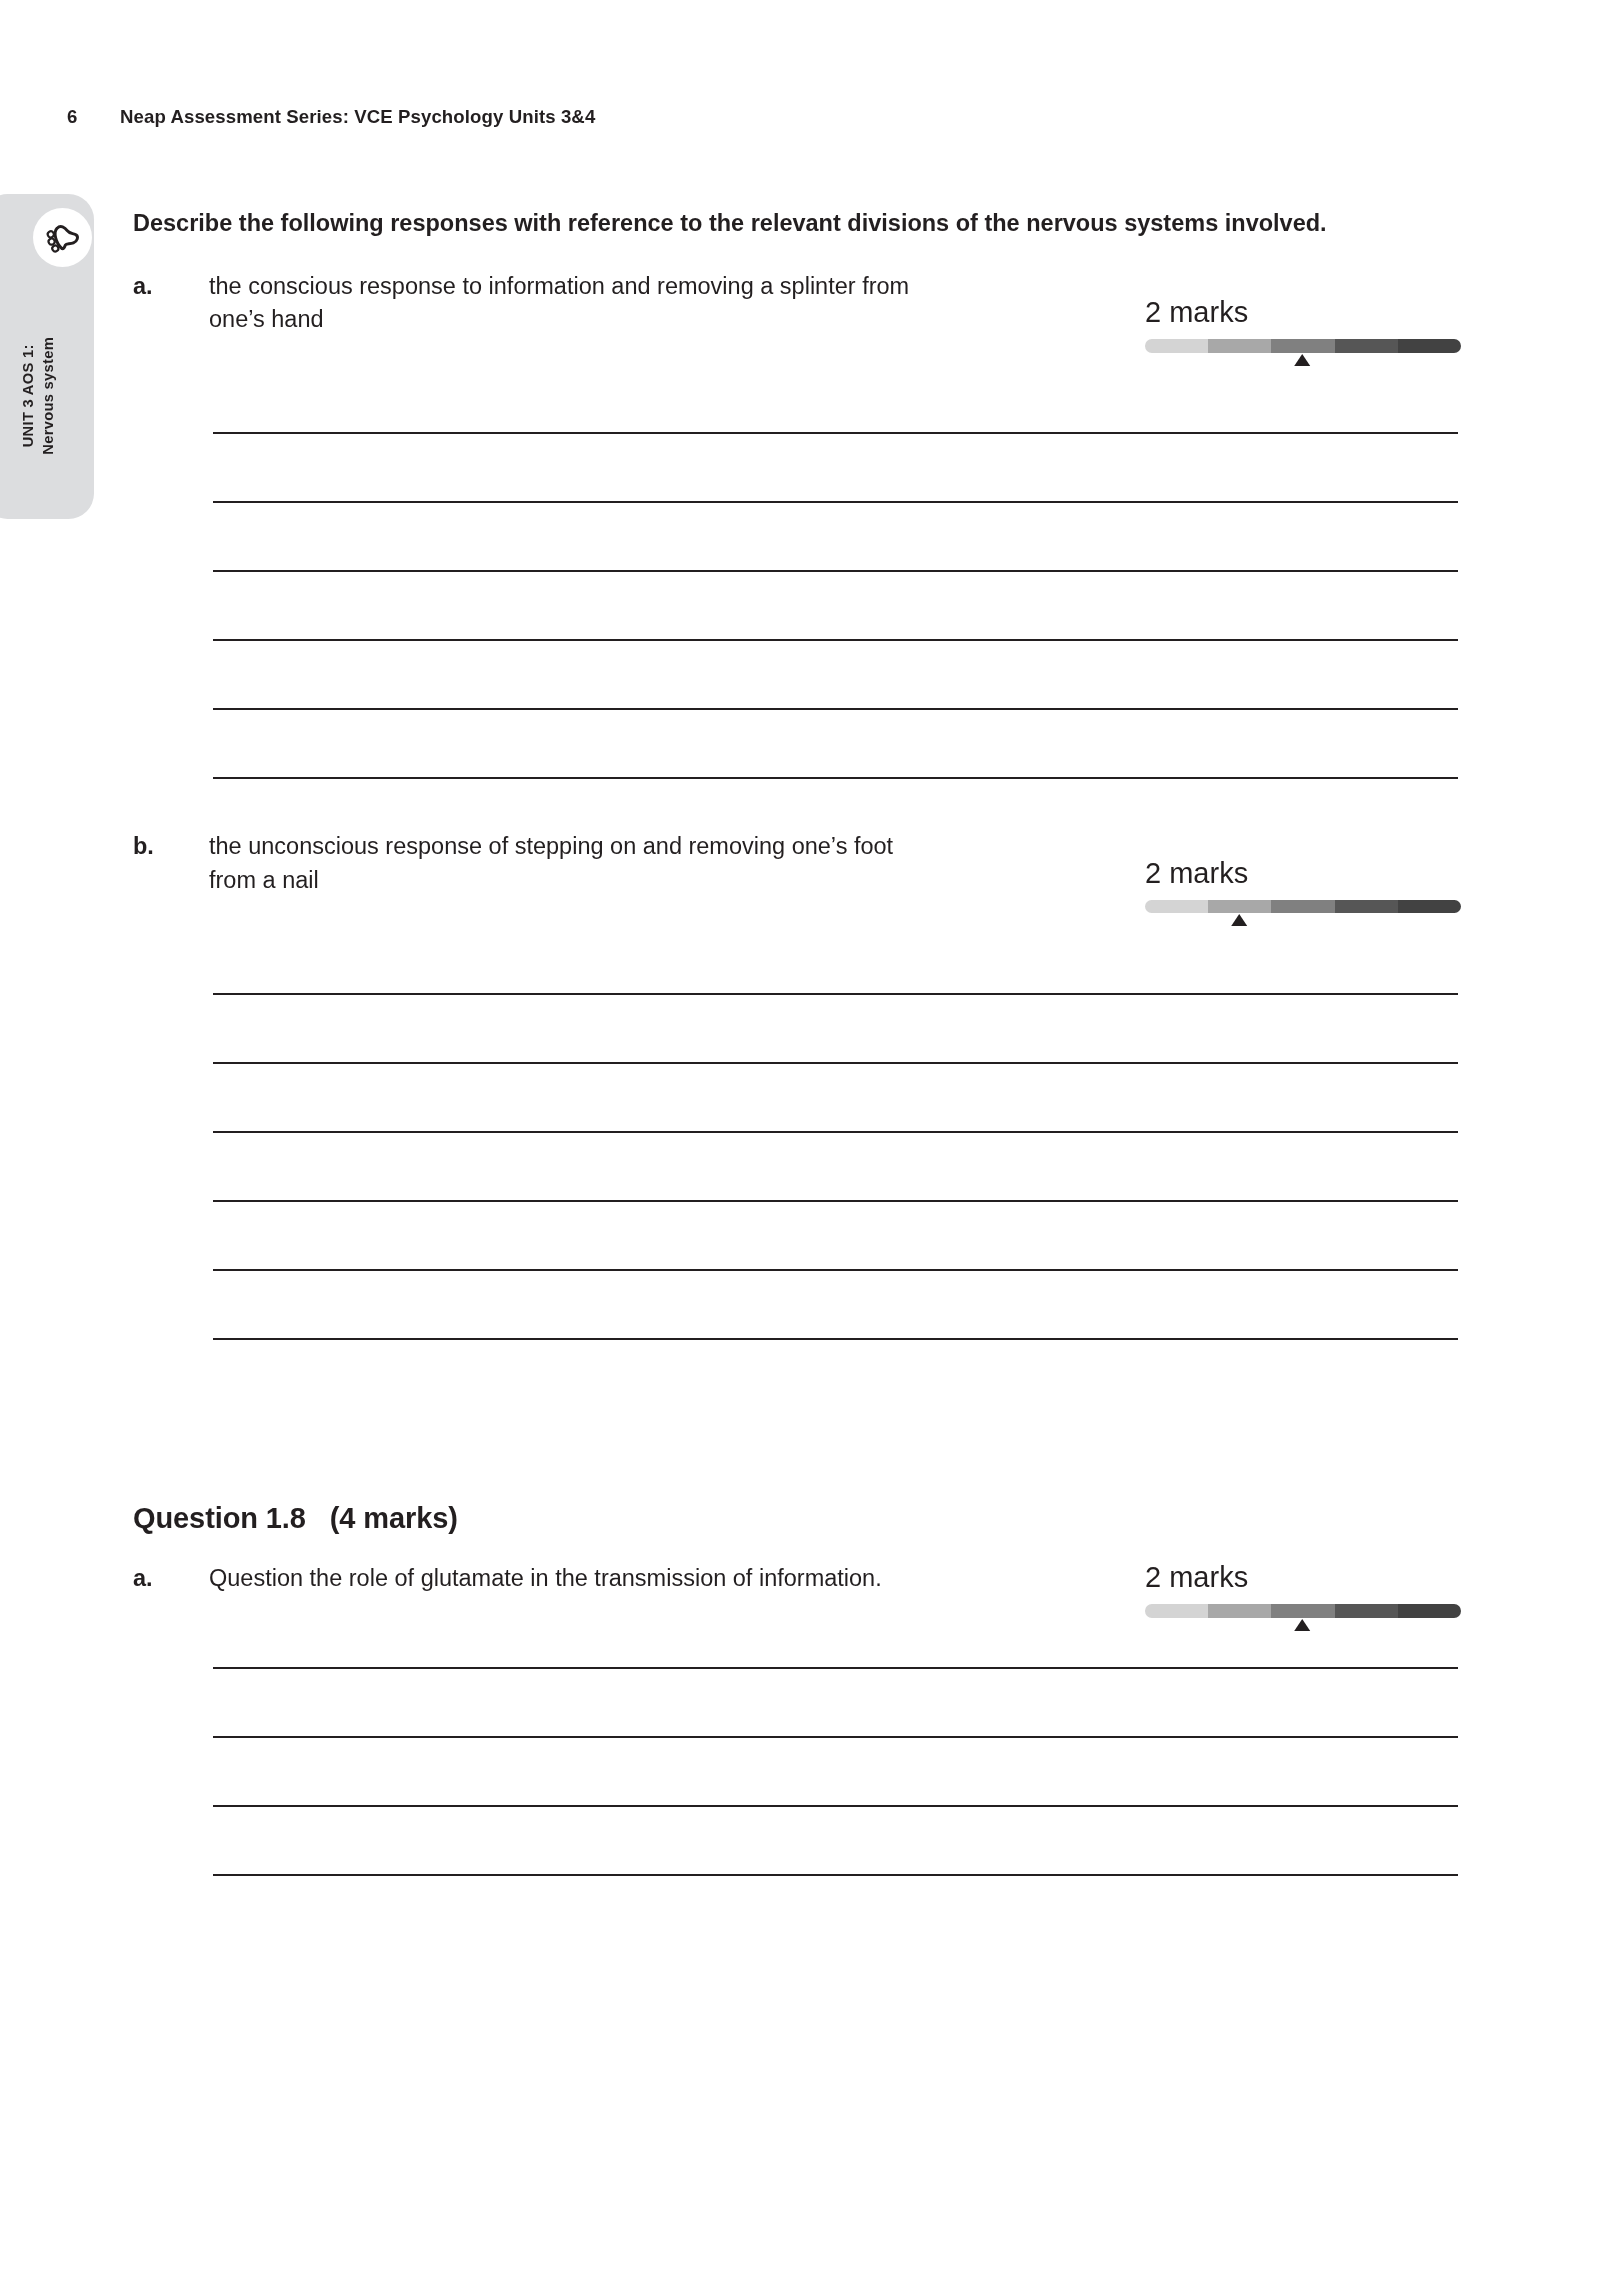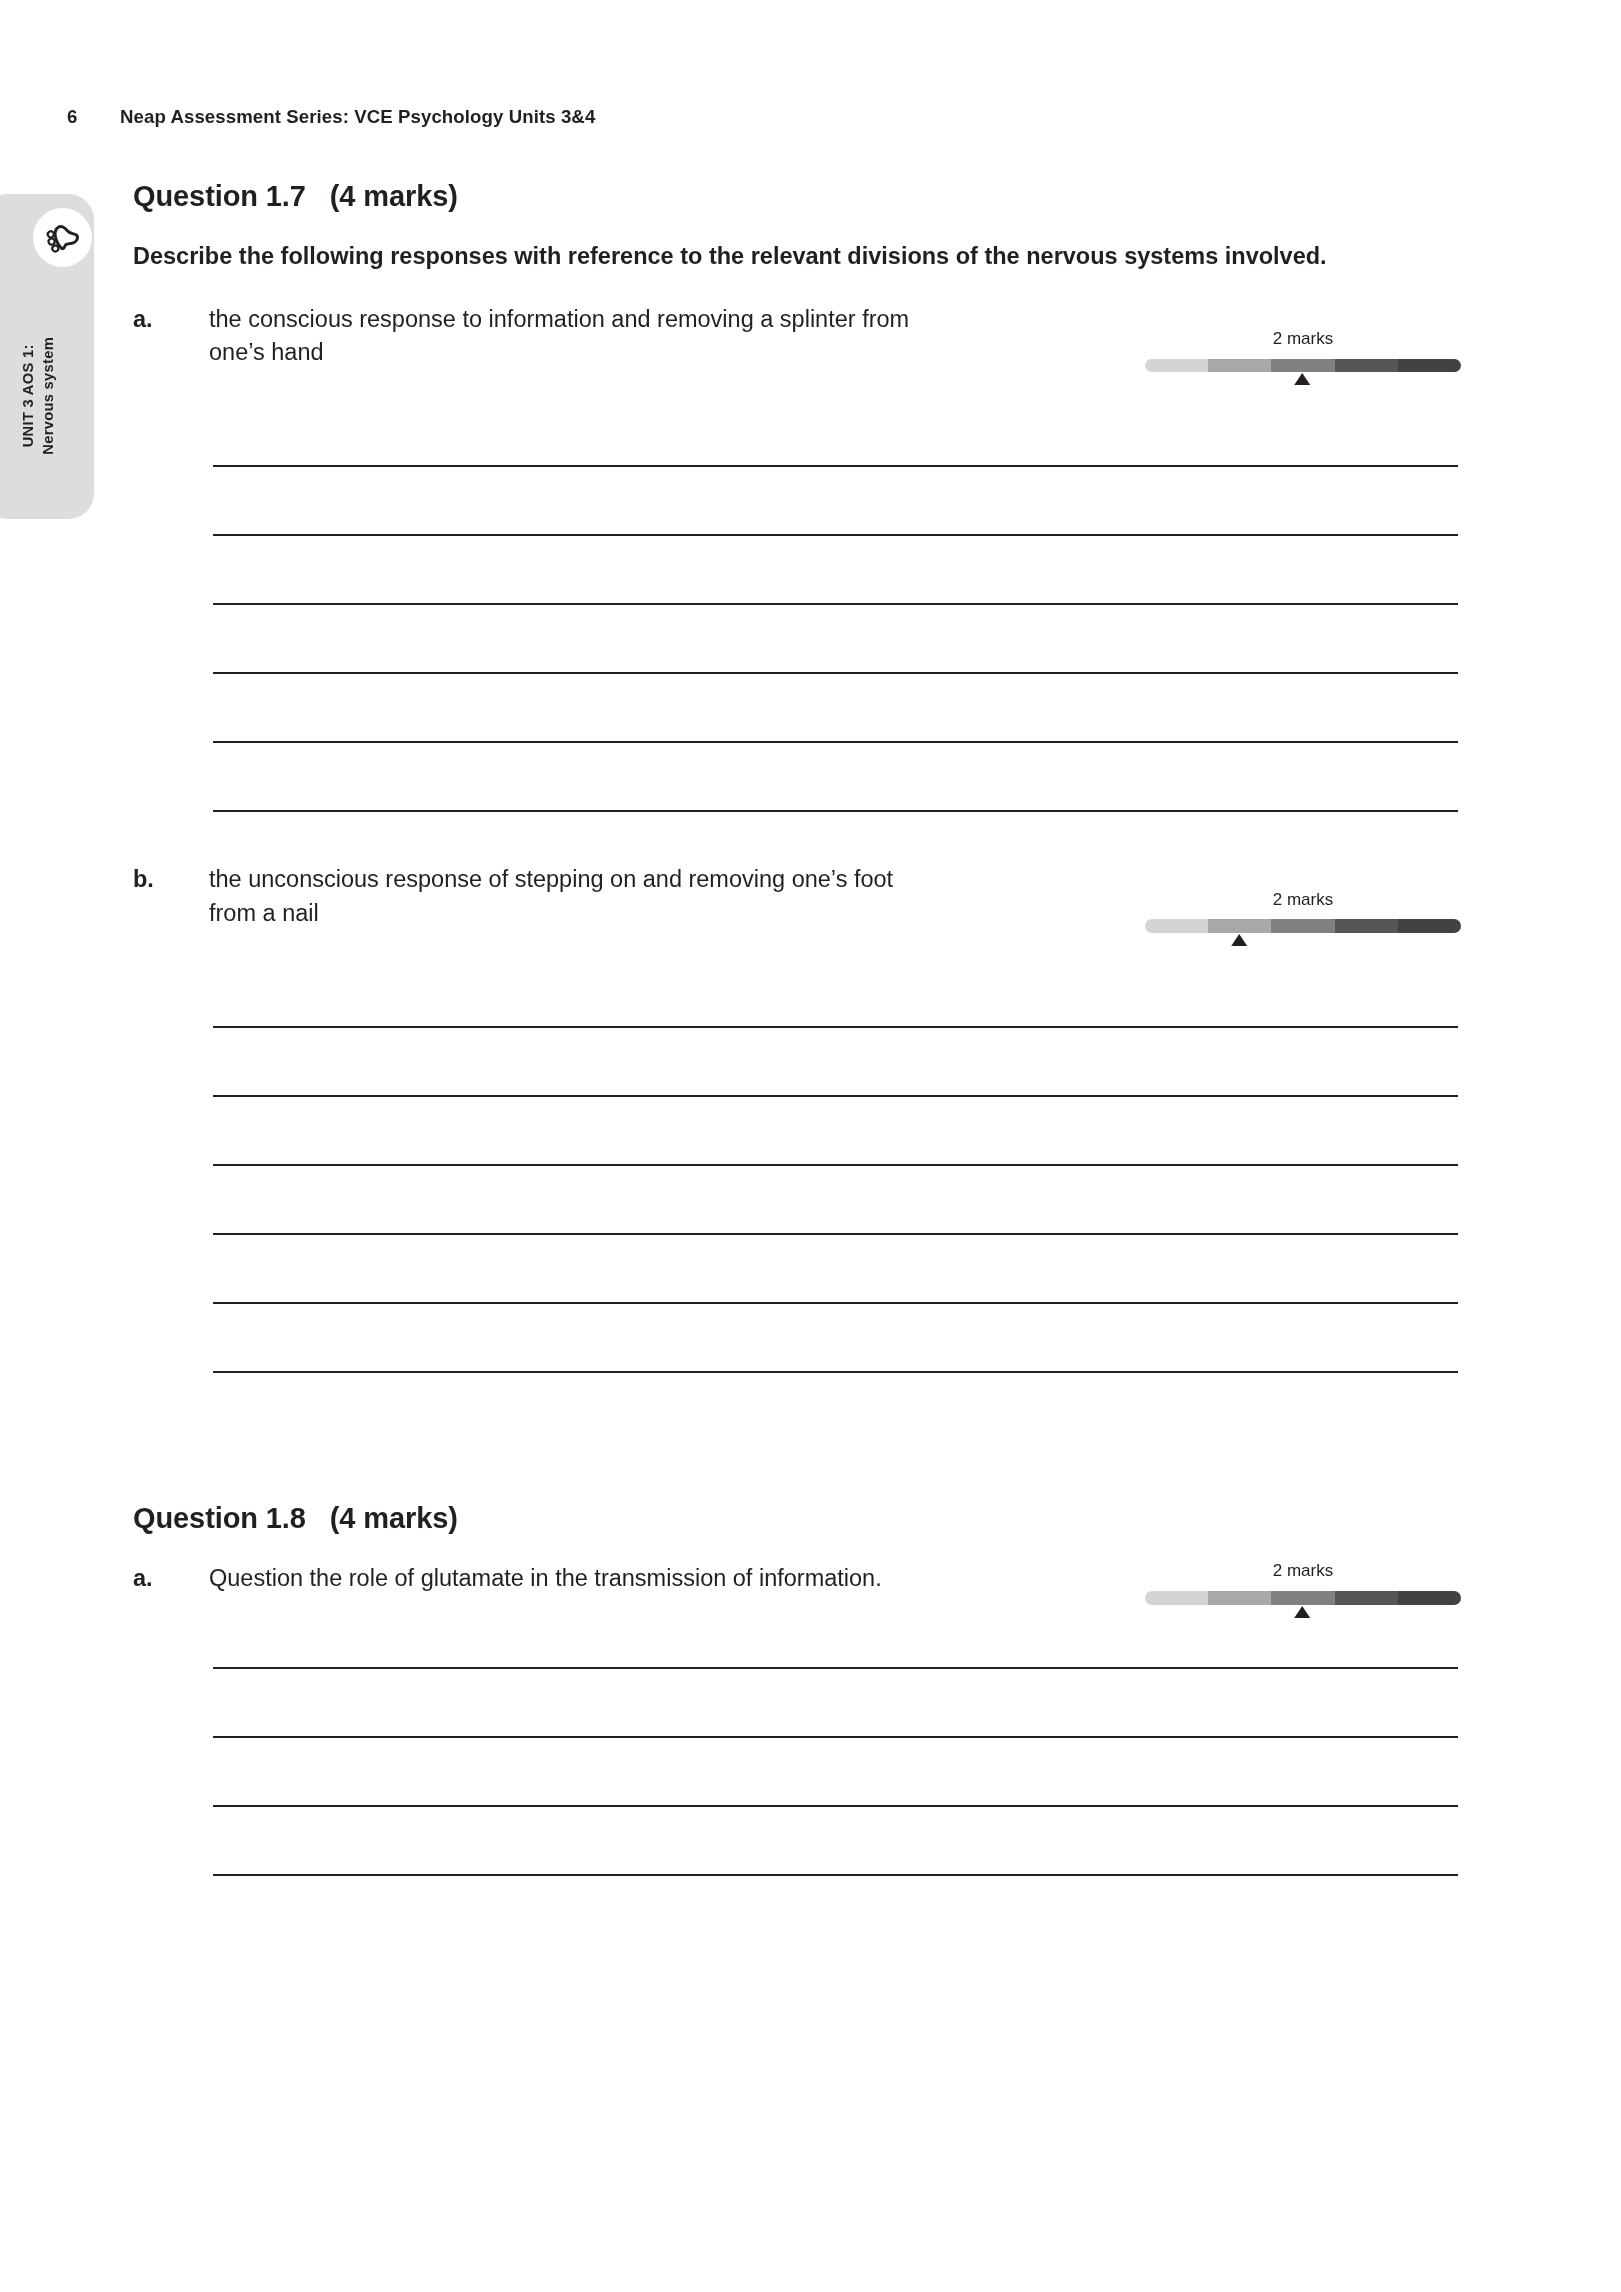--- a/index.html
+++ b/index.html
@@ -133,23 +133,23 @@
     white-space: pre-line;
   }
 
   
   .marks-block {
     position: absolute;
     width: 316px;
     right: 0;
   }
   .marks-label {
-    font-size: 17px;
+    font-size: 29px;
     line-height: 1.1;
-    text-align: center;
+    text-align: left;
     color: #231f20;
     font-weight: 400;
   }
   .difficulty {
     position: relative;
     margin-top: 9.8px;
     width: 316px;
     height: 13.7px;
   }
   .difficulty-track {
@@ -208,21 +208,20 @@
     <div class="unit-tab-label-inner">
       <div>UNIT 3 AOS 1:</div>
       <div>Nervous system</div>
     </div>
   </div>
 </div>
 
 <div class="content">
 
   <div style="position:absolute; top:180px; left:0; width:1328px;">
-    <div class="q-heading"><span>Question 1.7</span>   <span class="q-marks">(4 marks)</span></div>
 
     <div class="q-stem" style="margin-top:27.4px; max-width:1325px;">Describe the following responses with reference to the relevant divisions of the nervous systems involved.</div>
 
     <div class="part" style="margin-top:29px;">
       <div class="part-row">
         <div class="part-letter">a.</div>
         <div class="part-text">the conscious response to information and removing a splinter from
 one’s hand</div>
       </div>
       <div class="marks-block" style="top:27.4px;">

